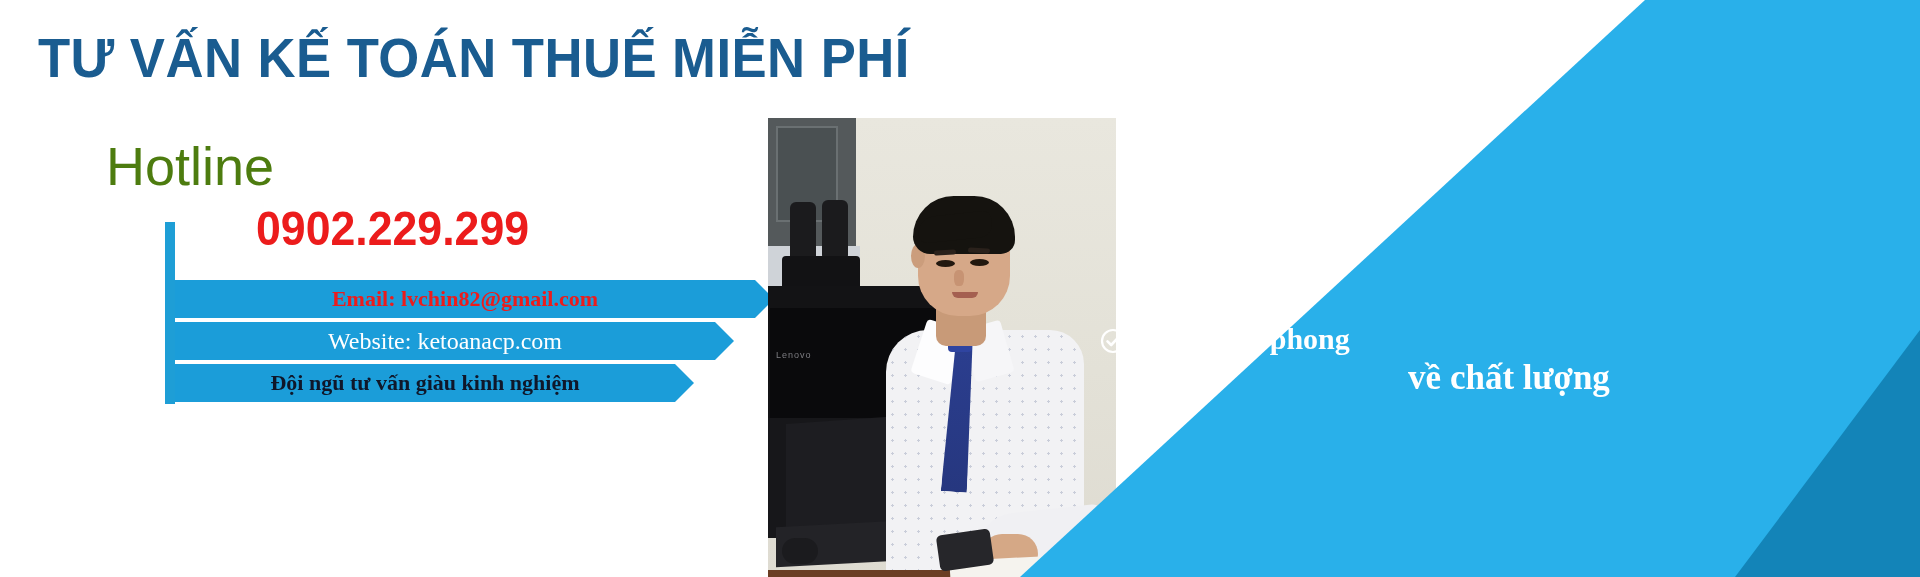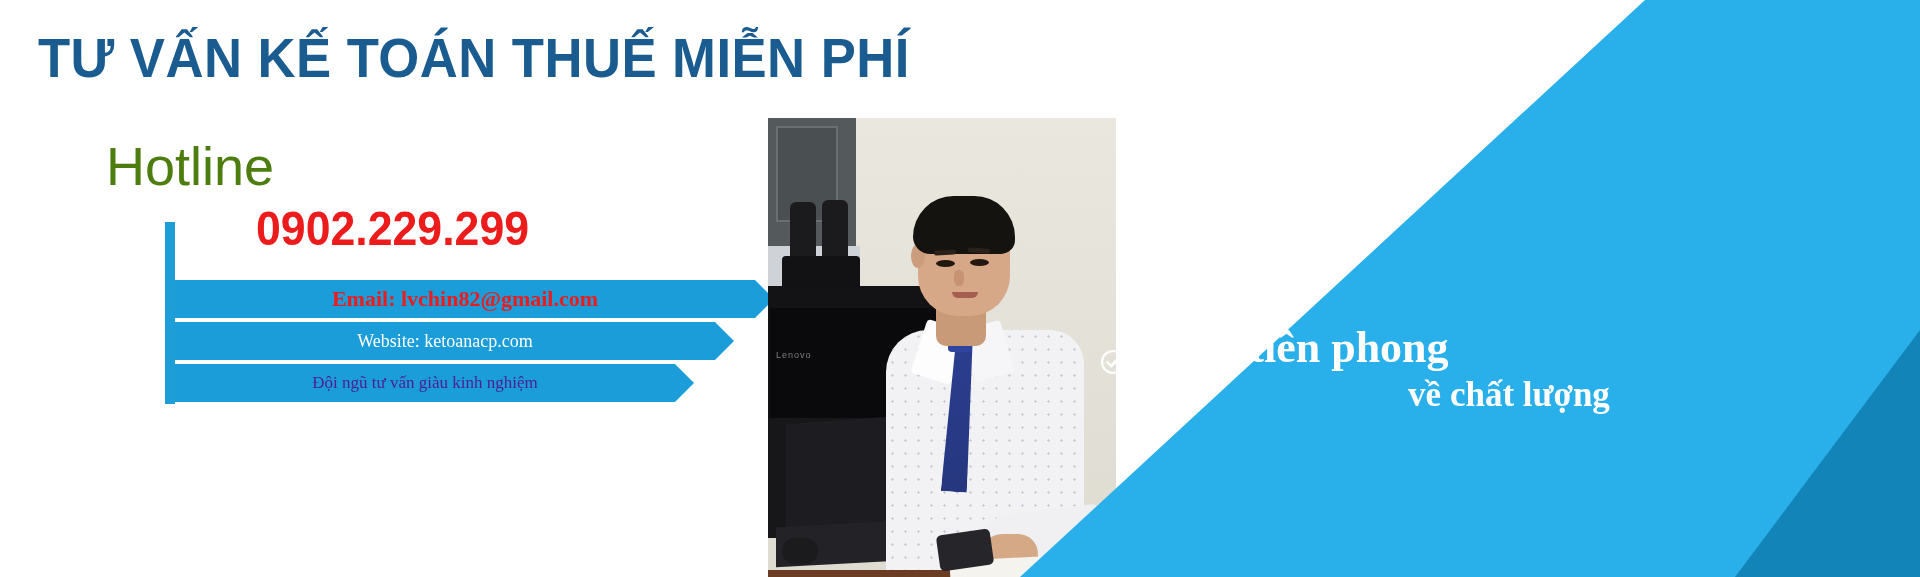--- a/index.html
+++ b/index.html
@@ -74,26 +74,26 @@
   #bar-website { left:175px; top:322px;  width:540px; }
   #bar-exp     { left:175px; top:364px;  width:500px; }
 
   #bar-email .bar-text {
     font-family:"Liberation Serif", serif;
     font-weight:bold; font-size:22px; color:#ec1c1c;
     white-space:nowrap;
   }
   #bar-website .bar-text {
     font-family:"Liberation Serif", serif;
-    font-weight:normal; font-size:18px; color:#ffffff;
+    font-weight:normal; font-size:24px; color:#ffffff;
     white-space:nowrap;
   }
   #bar-exp .bar-text {
     font-family:"Liberation Serif", serif;
-    font-weight:normal; font-size:17px; color:#4c1d95;
+    font-weight:bold; font-size:22px; color:#0f172a;
     white-space:nowrap;
   }
 
   
   #photo {
     position:absolute; left:768px; top:118px;
     width:348px; height:459px;
     overflow:hidden;
     background:#0f172a;
   }
@@ -262,21 +262,21 @@
     display:flex; align-items:center; gap:12px;
     white-space:nowrap;
     line-height:1.22;
   }
   .bullet-line .chk {
     width:26px; height:26px; flex:0 0 26px;
     display:inline-block;
   }
   .bl-1 { font-size:33px; padding-left:72px; }
   .bl-2 { font-size:33px; padding-left:36px; }
-  .bl-3 { font-size:44px; padding-left:0px; }
+  .bl-3 { font-size:30px; padding-left:0px; }
   .bl-4 { font-size:35px; padding-left:118px;justify-content:center; }
 </style>
 </head>
 <body>
 
 <div id="banner">
 
   <div id="headline">TƯ VẤN KẾ TOÁN THUẾ MIỄN PHÍ</div>
 
   <div id="hotline-word">Hotline</div>

